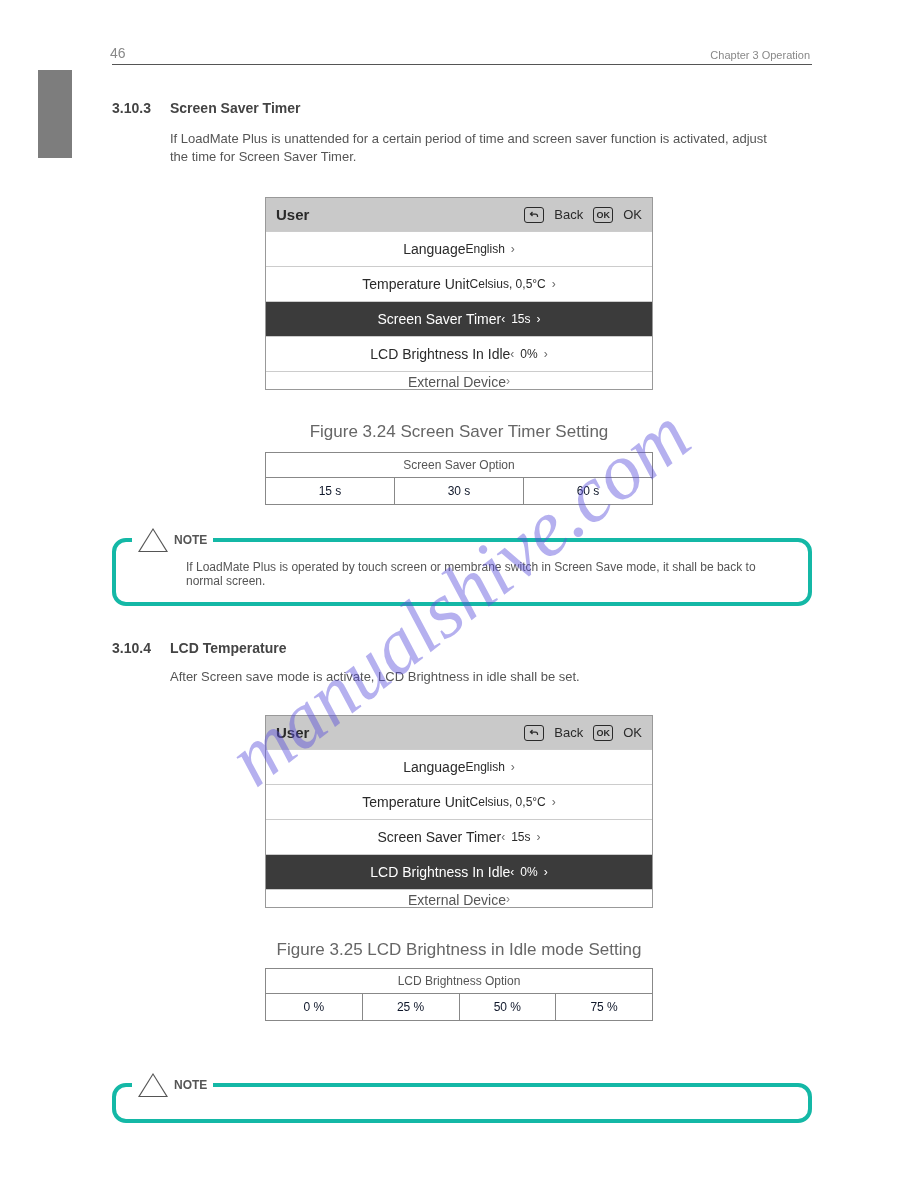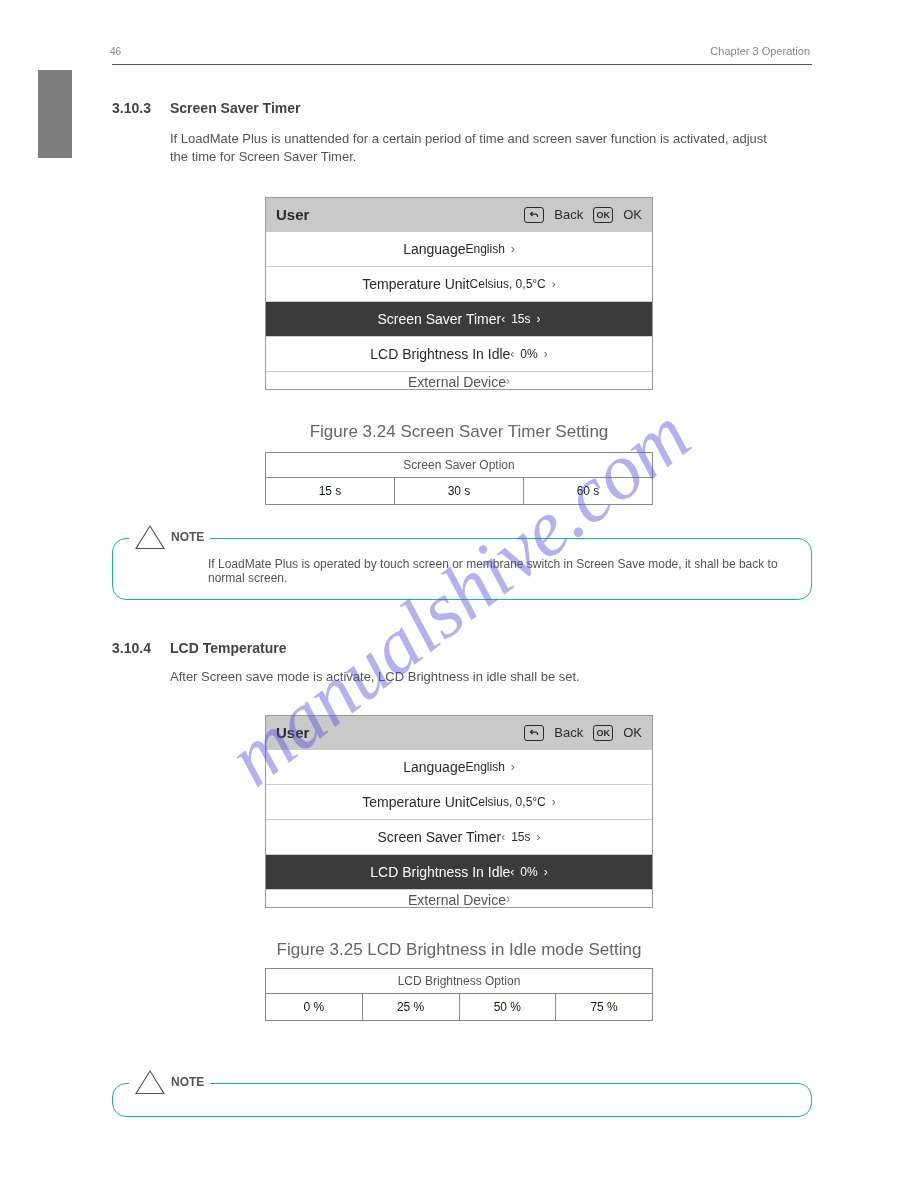--- a/index.html
+++ b/index.html
@@ -31,21 +31,21 @@
     position: absolute;
     left: 110px;
     top: 45px;
     width: 700px;
     display: flex;
     justify-content: space-between;
     align-items: flex-end;
     font-size: 11px;
     color: #666;
   }
-  .page-num { color: #888; font-size: 10px; }
+  .page-num { color: #888; font-size: 14px; }
   .chapter { color: #888; font-size: 11px; }
   .section-num {
     position: absolute;
     left: 112px;
     font-weight: bold;
     color: #444;
     font-size: 14px;
   }
   .section-title {
     position: absolute;
@@ -156,23 +156,23 @@
     color: #0f172a;
   }
   .options-cell + .options-cell { border-left: 1px solid #888; }
   .options-cells.row2 .options-cell { border-top: 1px solid #888; }
 
   
   .note-box {
     position: absolute;
     left: 112px;
     width: 700px;
-    border: 1px solid #14b8a6;
+    border: 4px solid #14b8a6;
     border-radius: 14px;
-    padding: 18px 16px 14px 95px;
+    padding: 18px 16px 14px 70px;
     font-size: 12px;
     color: #555;
     background: #fff;
   }
   .note-badge {
     position: absolute;
     left: 16px;
     top: -14px;
     display: flex;
     align-items: center;

